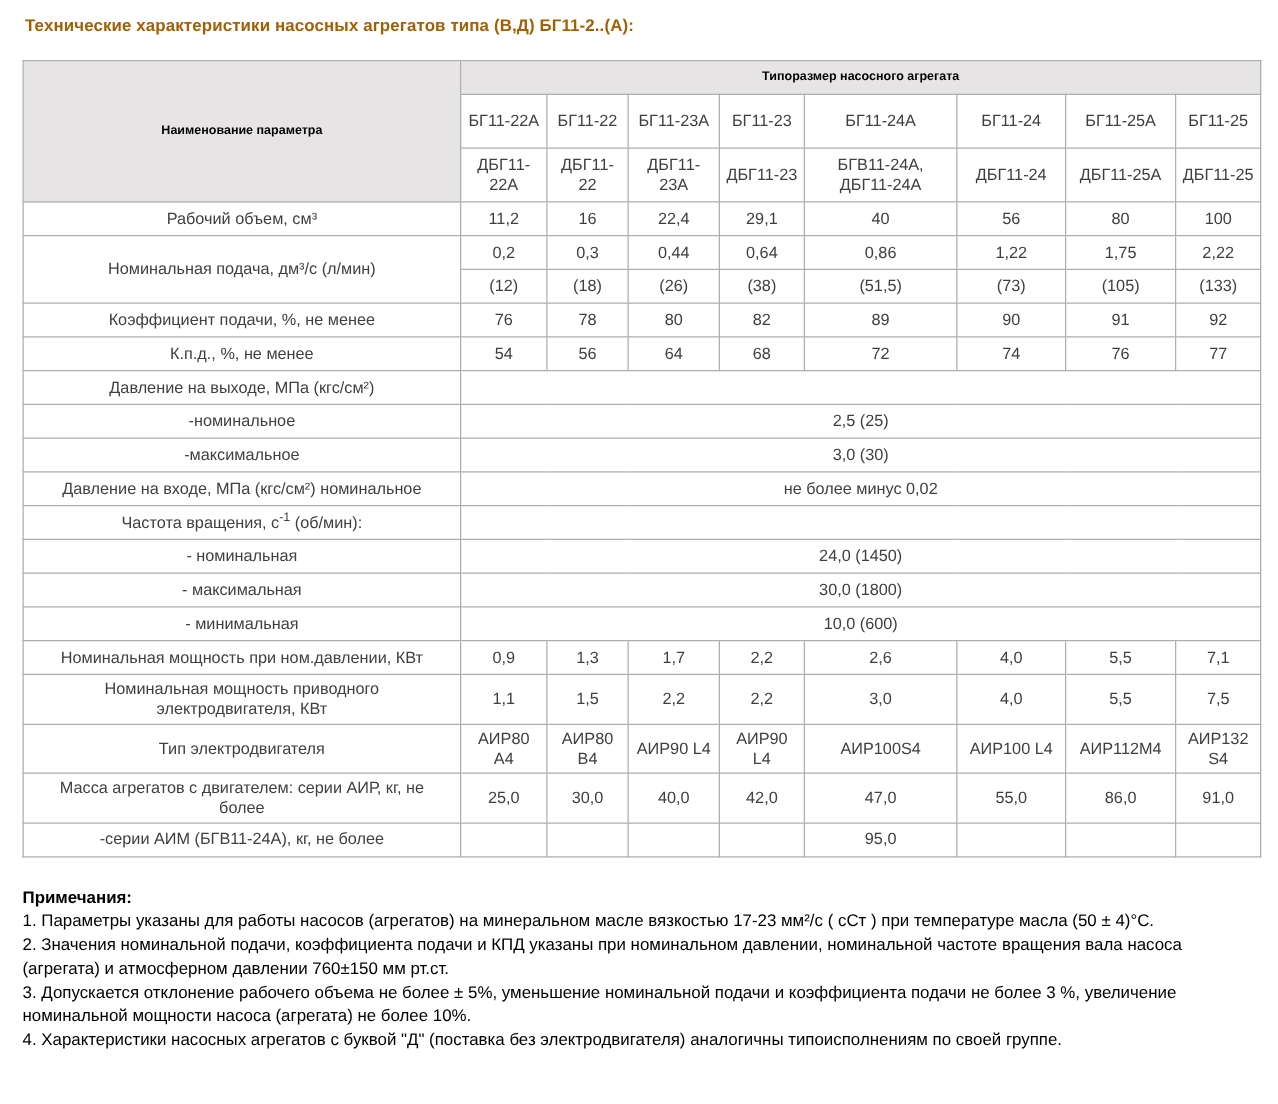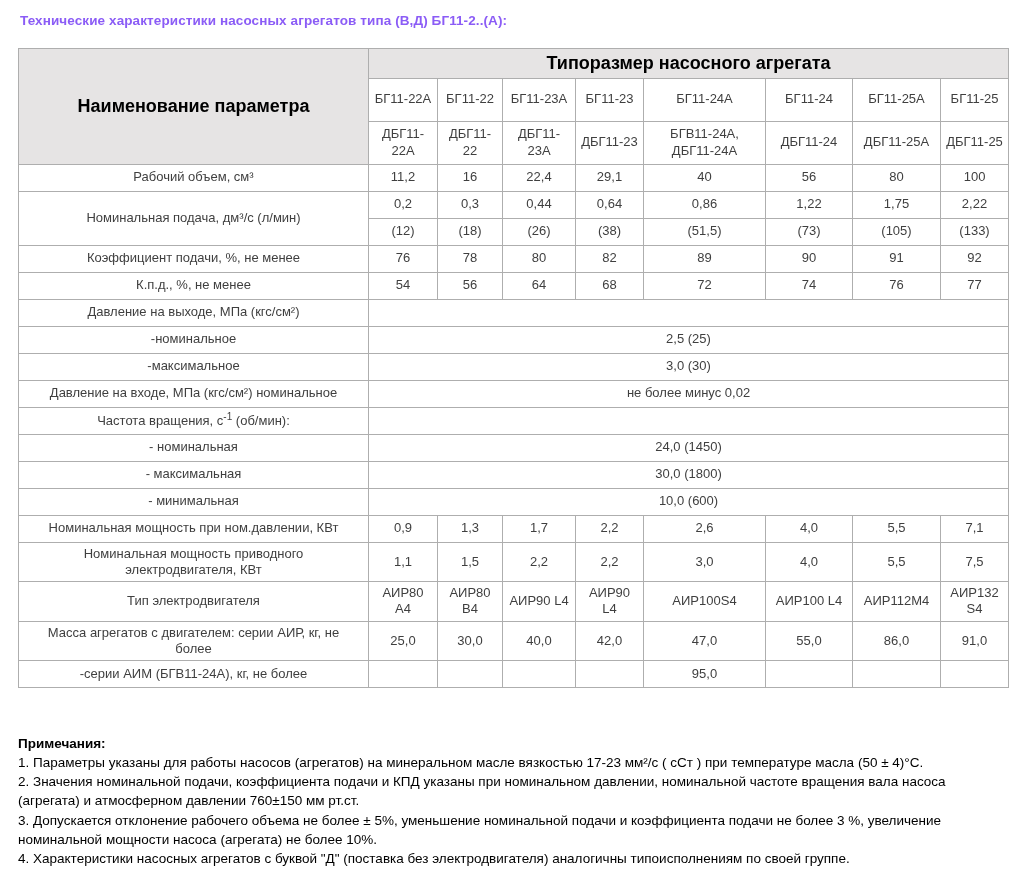--- a/index.html
+++ b/index.html
@@ -14,21 +14,21 @@
   .page {
     width: 1022px;
     min-height: 883px;
     box-sizing: border-box;
     padding: 13px 14px 20px 18px;
     background: #ffffff;
   }
   .title {
     font-size: 13.5px;
     font-weight: bold;
-    color: #8b5cf6;
+    color: #a16207;
     margin: 0 0 20px 2px;
     letter-spacing: 0.1px;
   }
   table.spec-table {
     border-collapse: collapse;
     width: 990px;
     table-layout: fixed;
     border: 1px solid #9e9e9e;
   }
   .spec-table th, .spec-table td {
@@ -41,29 +41,29 @@
     color: #3f3f3f;
     font-weight: normal;
     word-wrap: break-word;
     overflow-wrap: break-word;
   }
   .spec-table th.corner-cell,
   .spec-table th.group-cell {
     background: #e6e4e4;
     font-weight: bold;
     color: #000000;
-    font-size: 18px;
+    font-size: 10px;
   }
   .spec-table th.group-cell { height: 20px; }
   .spec-table td.model-cell { height: 36px; text-align: center; }
   .spec-table tbody td { height: 20px; }
   .spec-table td.label-cell { padding: 3px 20px; }
   .spec-table sup { font-size: 10px; }
   .notes {
-    margin-top: 46px;
+    margin-top: 22px;
     width: 988px;
     font-size: 13.5px;
     line-height: 1.42;
     color: #000000;
   }
   .notes-heading { font-weight: bold; }
   .note-item { font-weight: normal; }
 </style>
 </head>
 <body>

